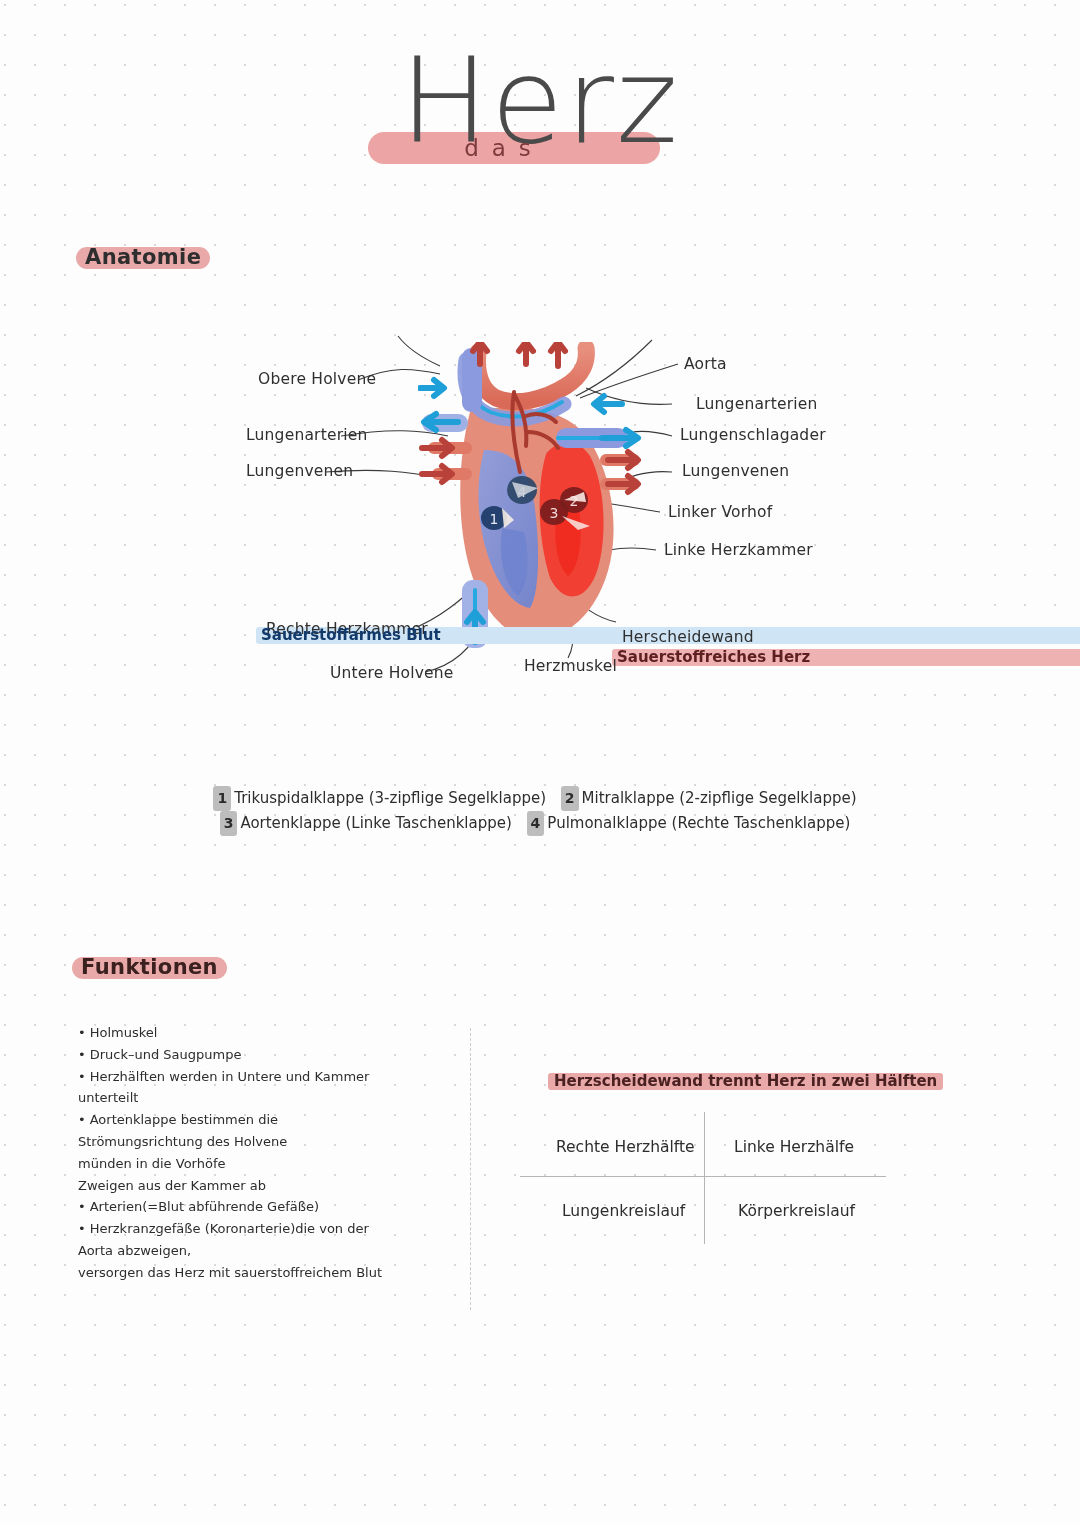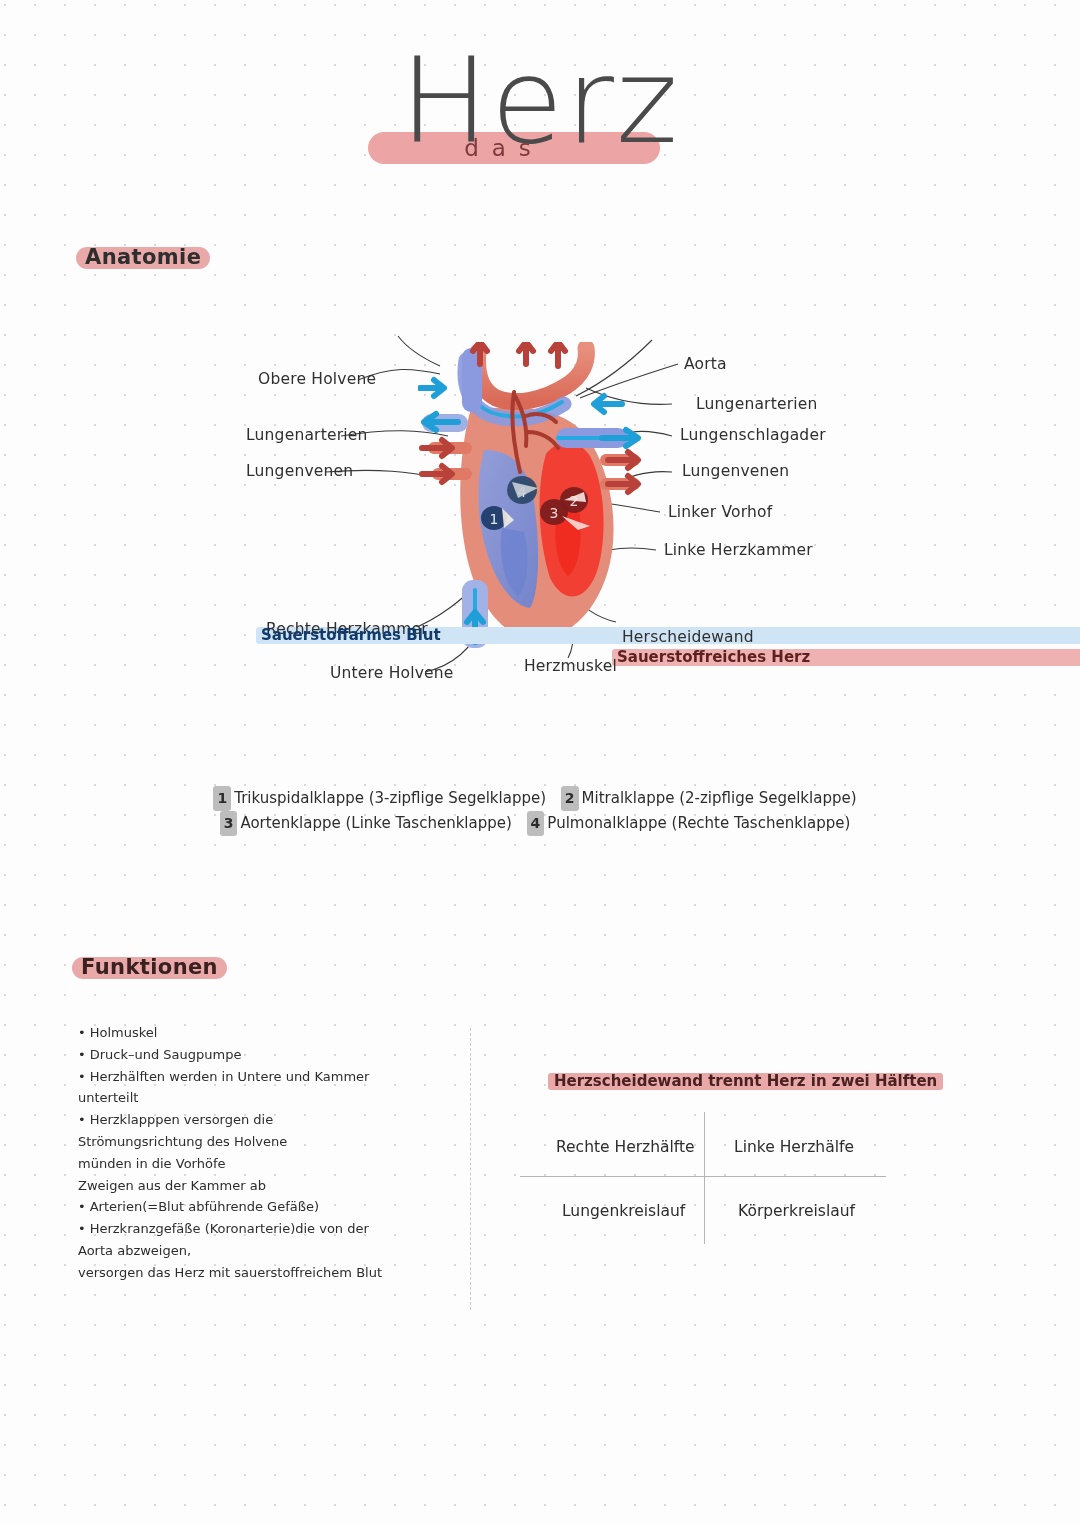--- a/index.html
+++ b/index.html
@@ -469,21 +469,21 @@
     <span class="txt">Funktionen</span>
   </div>
 
   <div id="funktionen-block">
 
     <div id="bullet-list">
       <div class="b-line"><span class="dot">•</span><span>Holmuskel</span></div>
       <div class="b-line"><span class="dot">•</span><span>Druck–und Saugpumpe</span></div>
       <div class="b-line"><span class="dot">•</span><span>Herzhälften werden in Untere und Kammer</span></div>
       <div class="b-line cont"><span>unterteilt</span></div>
-      <div class="b-line"><span class="dot">•</span><span>Herzklapppen versorgen die</span></div>
+      <div class="b-line"><span class="dot">•</span><span>Aortenklappe bestimmen die</span></div>
       <div class="b-line cont"><span>Strömungsrichtung des Holvene</span></div>
       <div class="b-line cont"><span> münden in die Vorhöfe</span></div>
       <div class="b-line cont"><span>Zweigen aus der Kammer ab</span></div>
       <div class="b-line"><span class="dot">•</span><span>Arterien(=Blut abführende Gefäße)</span></div>
       <div class="b-line"><span class="dot">•</span><span>Herzkranzgefäße (Koronarterie)die von der</span></div>
       <div class="b-line cont"><span>Aorta abzweigen,</span></div>
       <div class="b-line cont"><span>versorgen das Herz mit sauerstoffreichem Blut</span></div>
     </div>
 
     <div id="fn-divider"></div>

